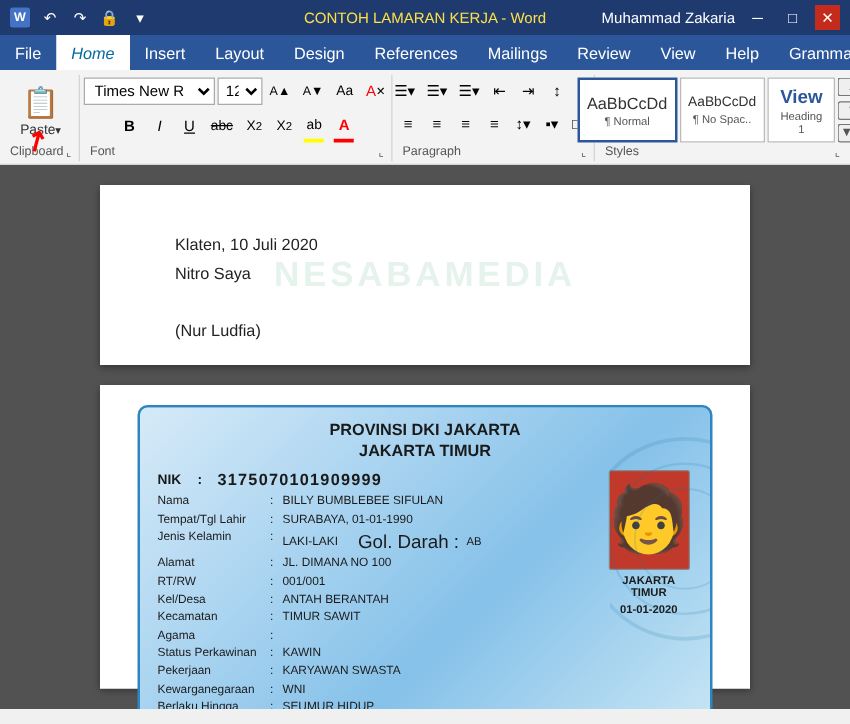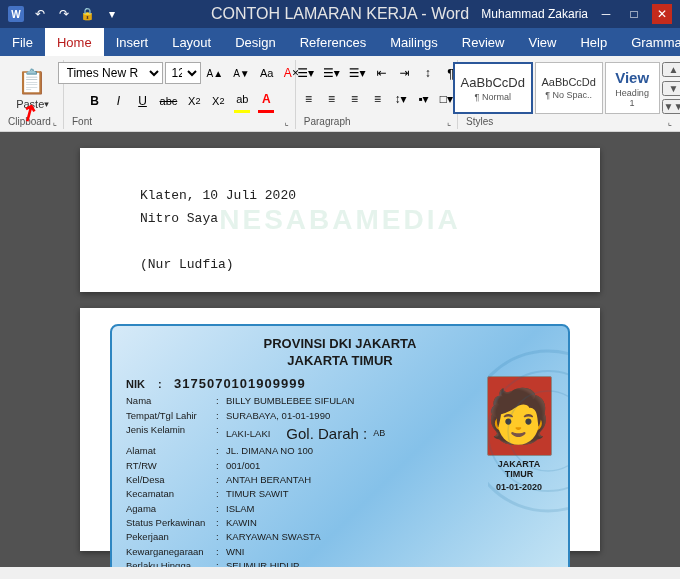--- a/index.html
+++ b/index.html
@@ -10,42 +10,42 @@
       height: 28px;
       background: #1e3a6e;
       display: flex;
       align-items: center;
       justify-content: space-between;
       padding: 0 8px;
       color: white;
       font-size: 12px;
     }
     .title-bar-left { display: flex; align-items: center; gap: 6px; }
-    .title-bar-center { position: absolute; left: 50%; transform: translateX(-50%); font-size: 16px; color: #e5e5e5; }
+    .title-bar-center { position: absolute; left: 50%; transform: translateX(-50%); font-size: 12px; color: #fde047; }
     .title-icon { width: 16px; height: 16px; background: #4472c4; border-radius: 2px; display: flex; align-items: center; justify-content: center; font-size: 10px; color: white; font-weight: bold; }
     .win-btn { width: 20px; height: 20px; display: flex; align-items: center; justify-content: center; font-size: 12px; color: white; cursor: pointer; }
     .undo-redo { display: flex; gap: 4px; align-items: center; }
 
     
     .menu-bar {
       height: 28px;
       background: #2b579a;
       display: flex;
       align-items: stretch;
     }
     .menu-item {
       padding: 0 12px;
       display: flex;
       align-items: center;
       color: white;
       font-size: 13px;
       cursor: pointer;
       white-space: nowrap;
     }
-    .menu-item.active { background: white; color: #b91c1c; }
+    .menu-item.active { background: white; color: #0369a1; font-style: italic; }
 
     
     .ribbon {
       background: #f3f3f3;
       border-bottom: 1px solid #d4d4d4;
       display: flex;
       flex-direction: column;
     }
     .ribbon-content {
       display: flex;
@@ -195,21 +195,21 @@
       flex-direction: column;
       justify-content: flex-end;
       padding: 20px 60px 20px 60px;
     }
     .page1-content {
       display: flex;
       flex-direction: column;
       gap: 8px;
     }
     .page1-text {
-      font-family: Liberation Mono, monospace;
+      font-family: Liberation Sans, sans-serif;
       font-size: 13px;
       color: #222;
     }
     .watermark {
       position: absolute;
       top: 50%;
       left: 50%;
       transform: translate(-50%, -50%);
       font-size: 28px;
       font-weight: bold;
@@ -409,21 +409,21 @@
           </div>
         </div>
       </div>
       <div class="ribbon-group-footer">
         <span class="ribbon-group-label">Clipboard</span>
         <span class="expand-icon">⌞</span>
       </div>
     </div>
 
     <div class="ribbon-group font-group">
-      <div class="ribbon-group-content" style="flex-direction:column;">
+      <div class="ribbon-group-content" style="justify-content:center;">
         <div class="font-row1">
           <select class="font-selector">
             <option>Times New R</option>
           </select>
           <select class="size-selector">
             <option>12</option>
           </select>
           <button class="ribbon-btn arr">A▲</button>
           <button class="ribbon-btn arr">A▼</button>
           <button class="ribbon-btn" style="font-size:11px;">Aa</button>
@@ -582,21 +582,20 @@
             <span class="ktp-row-value">ANTAH BERANTAH</span>
           </div>
           <div class="ktp-row">
             <span class="ktp-row-label">Kecamatan</span>
             <span class="ktp-row-colon">:</span>
             <span class="ktp-row-value">TIMUR SAWIT</span>
           </div>
           <div class="ktp-row">
             <span class="ktp-row-label">Agama</span>
             <span class="ktp-row-colon">:</span>
-            <span class="ktp-row-value">ISLAM</span>
           </div>
           <div class="ktp-row">
             <span class="ktp-row-label">Status Perkawinan</span>
             <span class="ktp-row-colon">:</span>
             <span class="ktp-row-value">KAWIN</span>
           </div>
           <div class="ktp-row">
             <span class="ktp-row-label">Pekerjaan</span>
             <span class="ktp-row-colon">:</span>
             <span class="ktp-row-value">KARYAWAN SWASTA</span>

